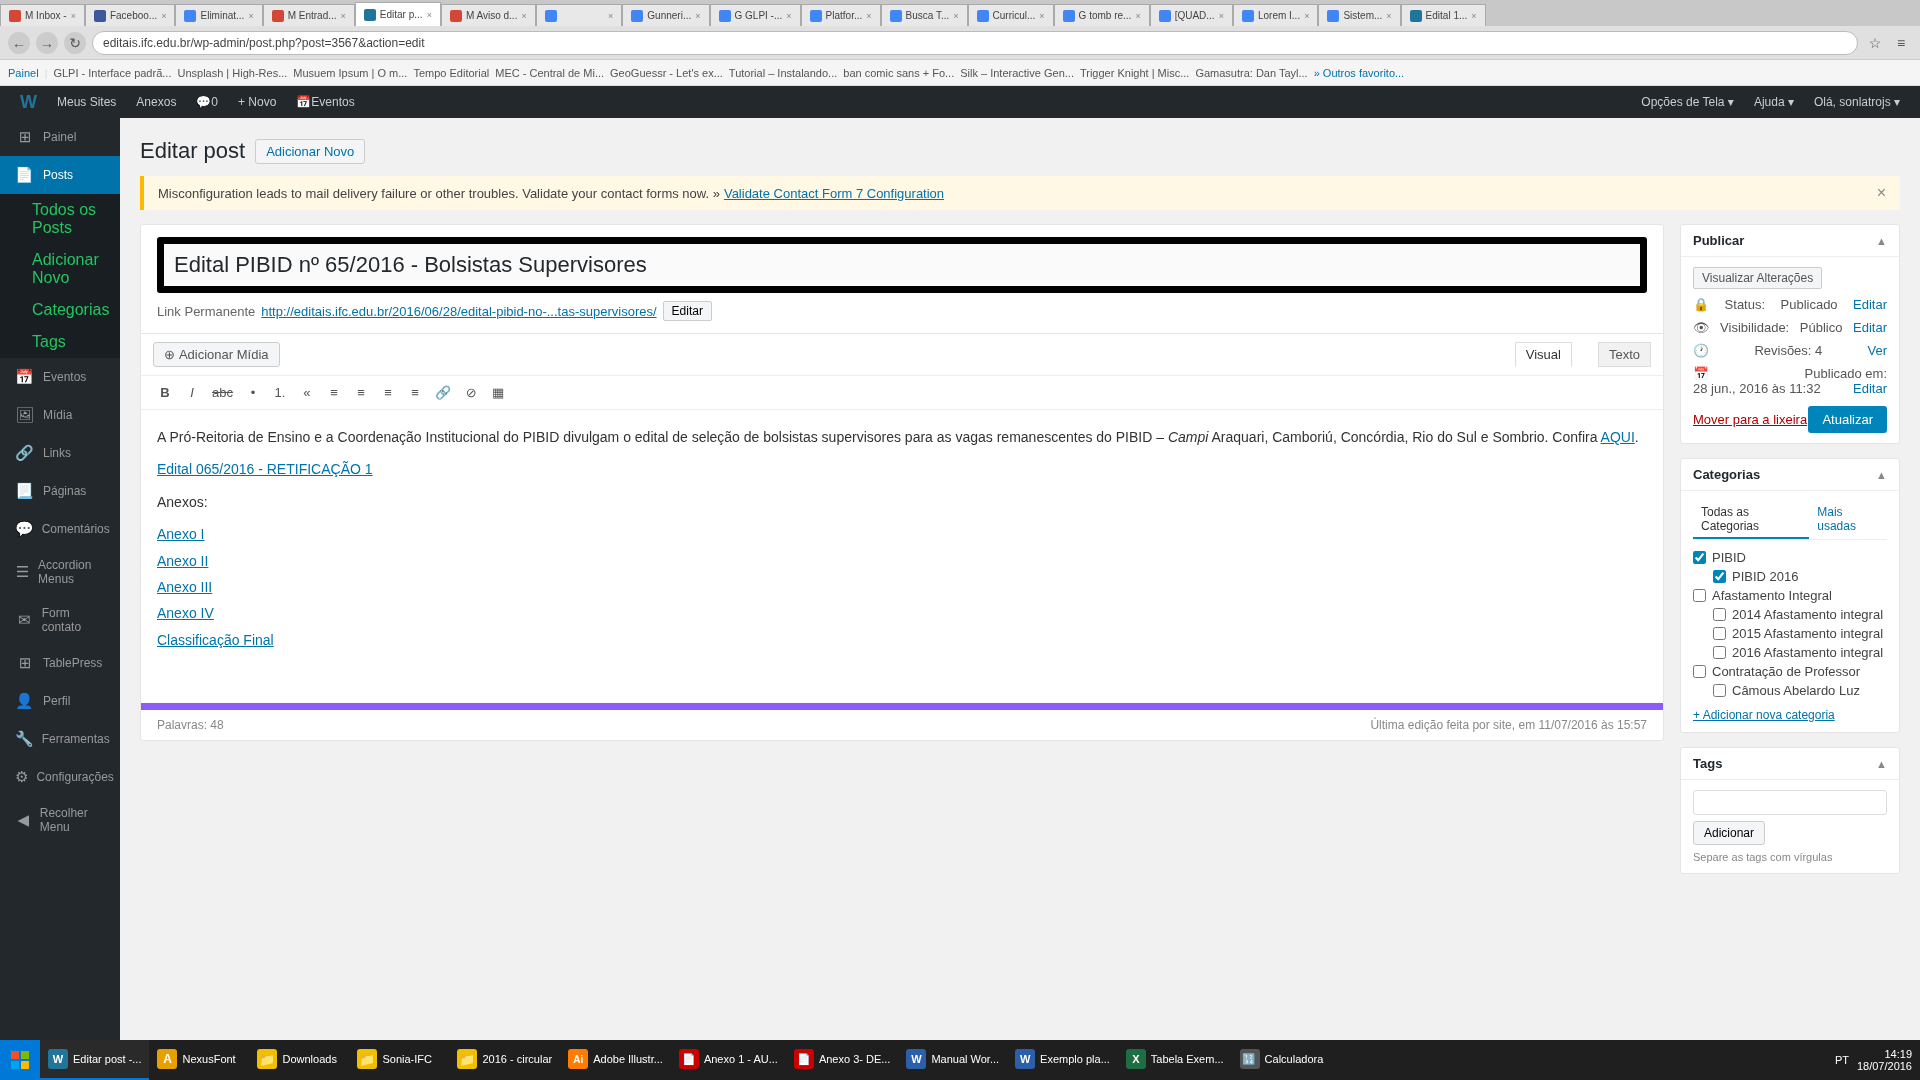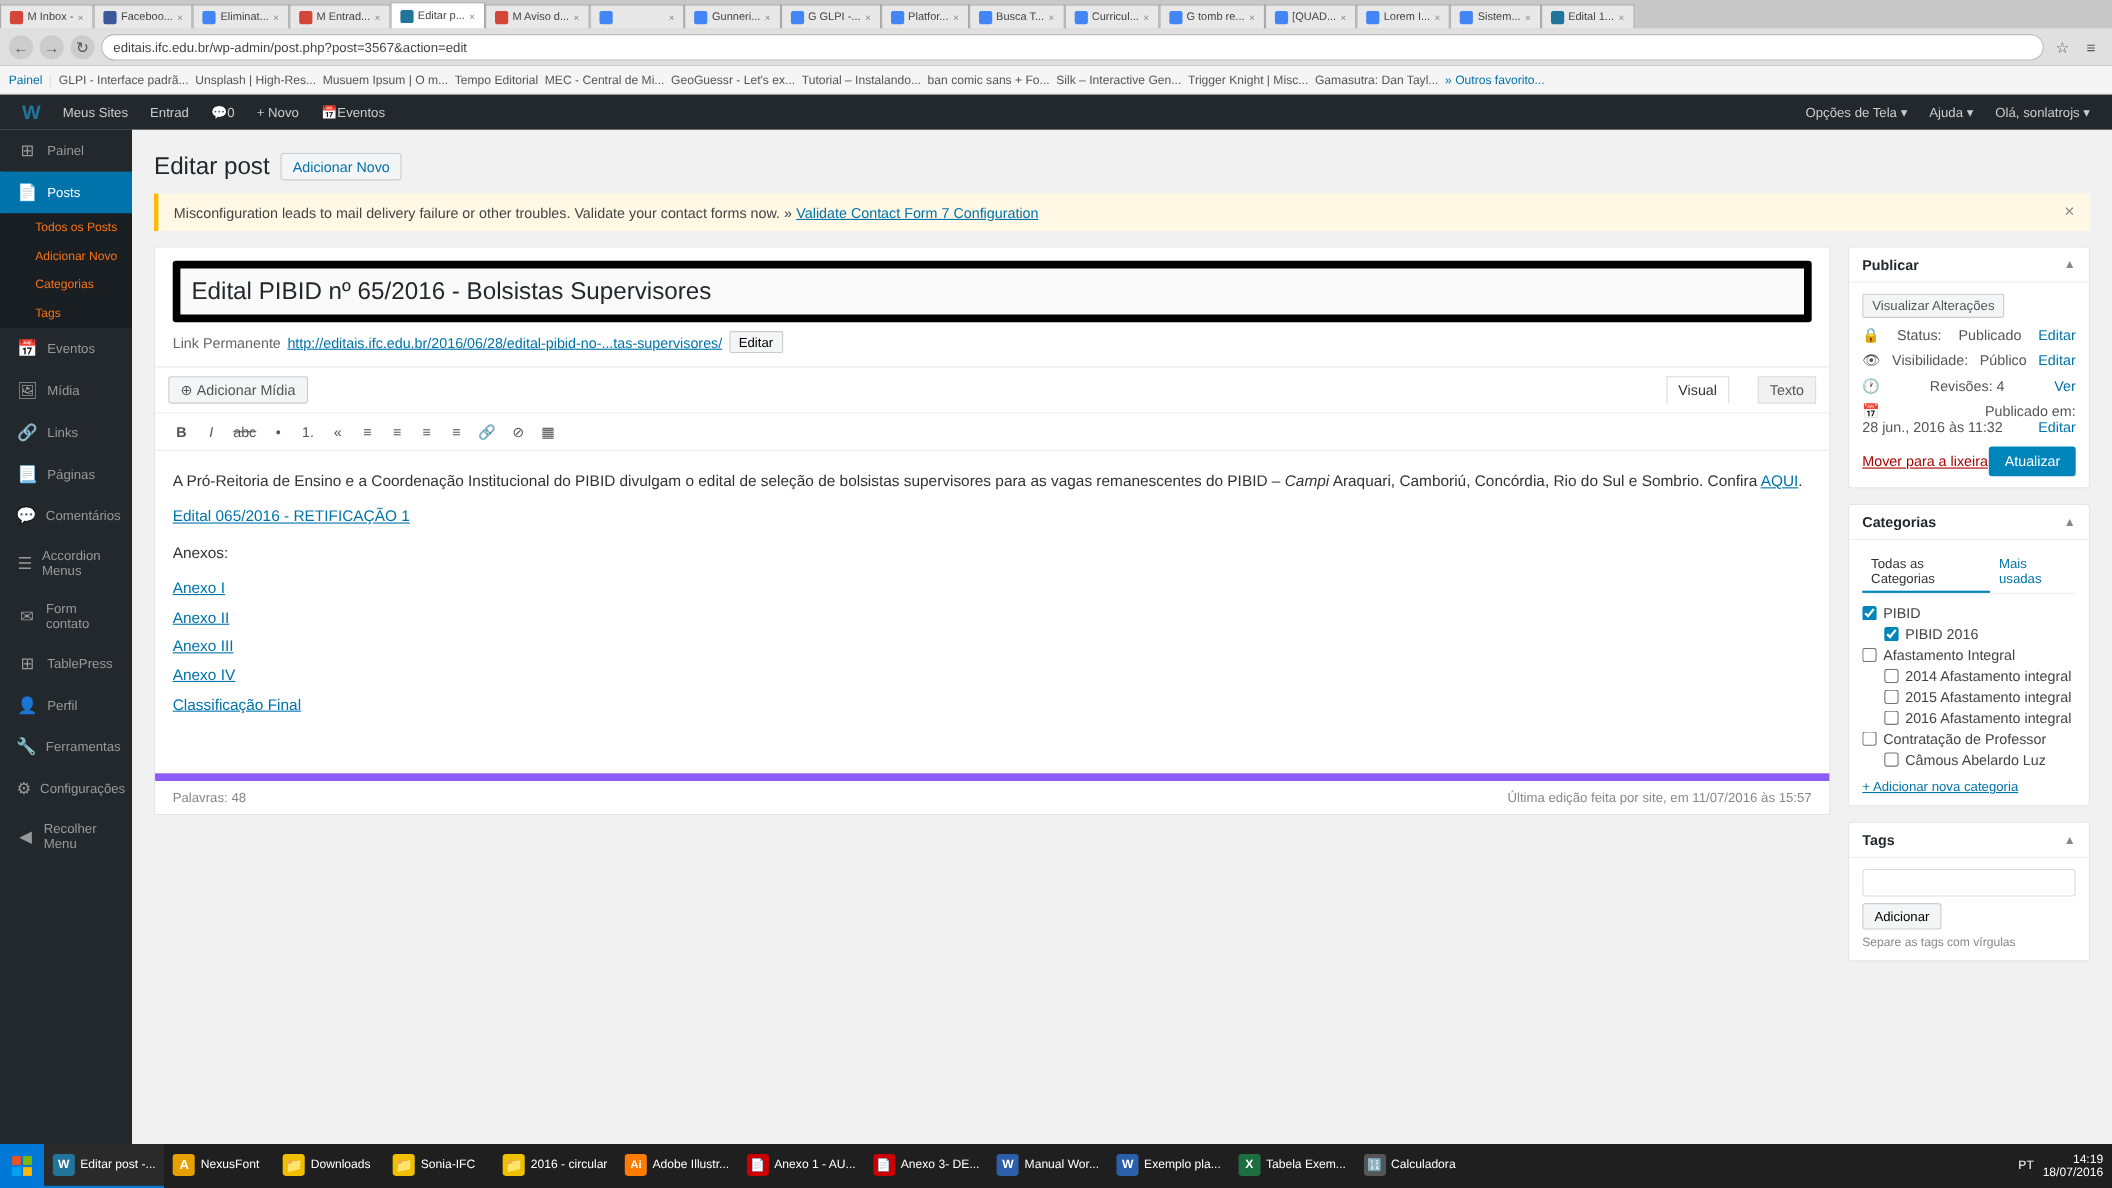--- a/index.html
+++ b/index.html
@@ -32,21 +32,21 @@
     
     .wp-admin { display: flex; width: 1920px; min-height: 960px; }
 
     
     .wp-sidebar { width: 120px; background: #23282d; flex-shrink: 0; }
     .sidebar-item { display: flex; align-items: center; padding: 10px 12px; font-size: 13px; color: #999; cursor: pointer; gap: 8px; border-left: 3px solid transparent; }
     .sidebar-item.active { color: #fff; background: #0073aa; border-left-color: #0073aa; }
     .sidebar-item .si-icon { font-size: 15px; width: 20px; text-align: center; }
     .sidebar-item .si-label { font-size: 12px; }
     .sidebar-submenu { background: #191e23; }
-    .sidebar-subitem { display: block; padding: 7px 12px 7px 32px; font-size: 11px; color: #f97316; cursor: pointer; }
+    .sidebar-subitem { display: block; padding: 7px 12px 7px 32px; font-size: 16px; color: #22c55e; cursor: pointer; }
 
     
     .wp-main { flex: 1; padding: 20px; background: #f1f1f1; overflow: hidden; }
     .page-header { display: flex; align-items: center; gap: 10px; margin-bottom: 12px; }
     .page-title { font-size: 22px; font-weight: 400; color: #23282d; }
     .add-new-btn { background: #f3f5f6; border: 1px solid #ccc; border-radius: 3px; padding: 4px 10px; font-size: 13px; color: #0073aa; cursor: pointer; }
 
     
     .alert-bar { background: #fff8e5; border-left: 4px solid #ffb900; padding: 8px 14px; margin-bottom: 14px; font-size: 13px; display: flex; align-items: center; gap: 4px; }
     .alert-bar a { color: #0073aa; }
@@ -249,21 +249,21 @@
     <span style="cursor:pointer; color:#555;">Trigger Knight | Misc...</span>
     <span style="cursor:pointer; color:#555;">Gamasutra: Dan Tayl...</span>
     <span style="cursor:pointer; color:#0073aa;">» Outros favorito...</span>
   </div>
 
   <div class="wp-admin-bar">
     <div class="wp-admin-bar-item">
       <span style="color:#21759b; font-size:18px; font-weight:bold;">W</span>
     </div>
     <div class="wp-admin-bar-item">Meus Sites</div>
-    <div class="wp-admin-bar-item">Entrad</div>
+    <div class="wp-admin-bar-item">Anexos</div>
     <div class="wp-admin-bar-item">
       <span>💬</span>
       <span>0</span>
     </div>
     <div class="wp-admin-bar-item">+ Novo</div>
     <div class="wp-admin-bar-item">
       <span>📅</span>
       <span>Eventos</span>
     </div>
     <div class="wp-admin-bar-right">

